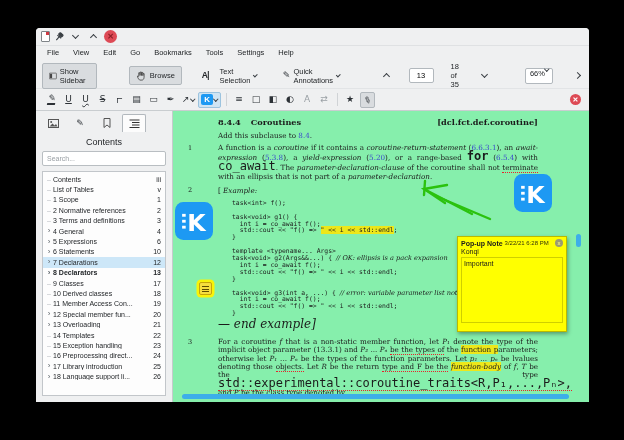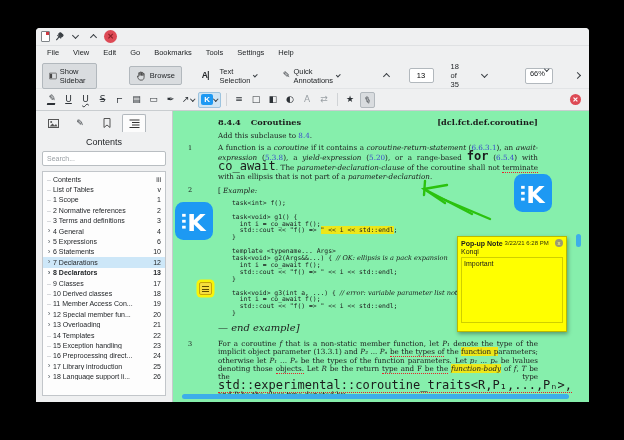--- a/index.html
+++ b/index.html
@@ -67,21 +67,21 @@
   .pdfview{flex:1;background:#86efac;position:relative;overflow:hidden;font-family:"DejaVu Serif",serif;color:#1b1b1b;}
   .pdf-content{position:absolute;left:45px;top:6px;width:320px;}
   .headrow{display:flex;justify-content:space-between;font-weight:bold;font-size:8.2px;}
   .headnum{margin-right:10px;}
   .subline{font-size:7.2px;margin-top:4px;}
   .para{position:relative;font-size:7.2px;line-height:8.2px;text-align:justify;margin-top:4px;}
   .pnum{position:absolute;left:-30px;top:0;font-size:6.5px;color:#1b1b1b;}
   .example-line{position:relative;font-size:7.2px;margin-top:5px;}
   .codeblock{margin:5px 0 0 14px;font-family:"DejaVu Sans Mono",monospace;font-size:6.4px;line-height:6.9px;white-space:pre;position:relative;}
   .code-line{min-height:6.9px;}
-  .endline{font-size:10px;margin-top:5px;}
+  .endline{font-size:12px;}
   .it{font-style:italic;}
   .b{font-weight:bold;}
   .lk{color:#3b49cc;}
   .cd{font-family:"DejaVu Sans Mono",monospace;font-size:12px;}
   .cmt{font-style:italic;font-family:"DejaVu Serif",serif;font-size:6.6px;}
   .sq{border-bottom:1px dotted #e8212b;}
   .hl{background:rgba(255,229,0,.85);}
   
   .kde-stamp{position:absolute;width:38px;height:38px;}
   .stamp1{left:2px;top:91px;}

